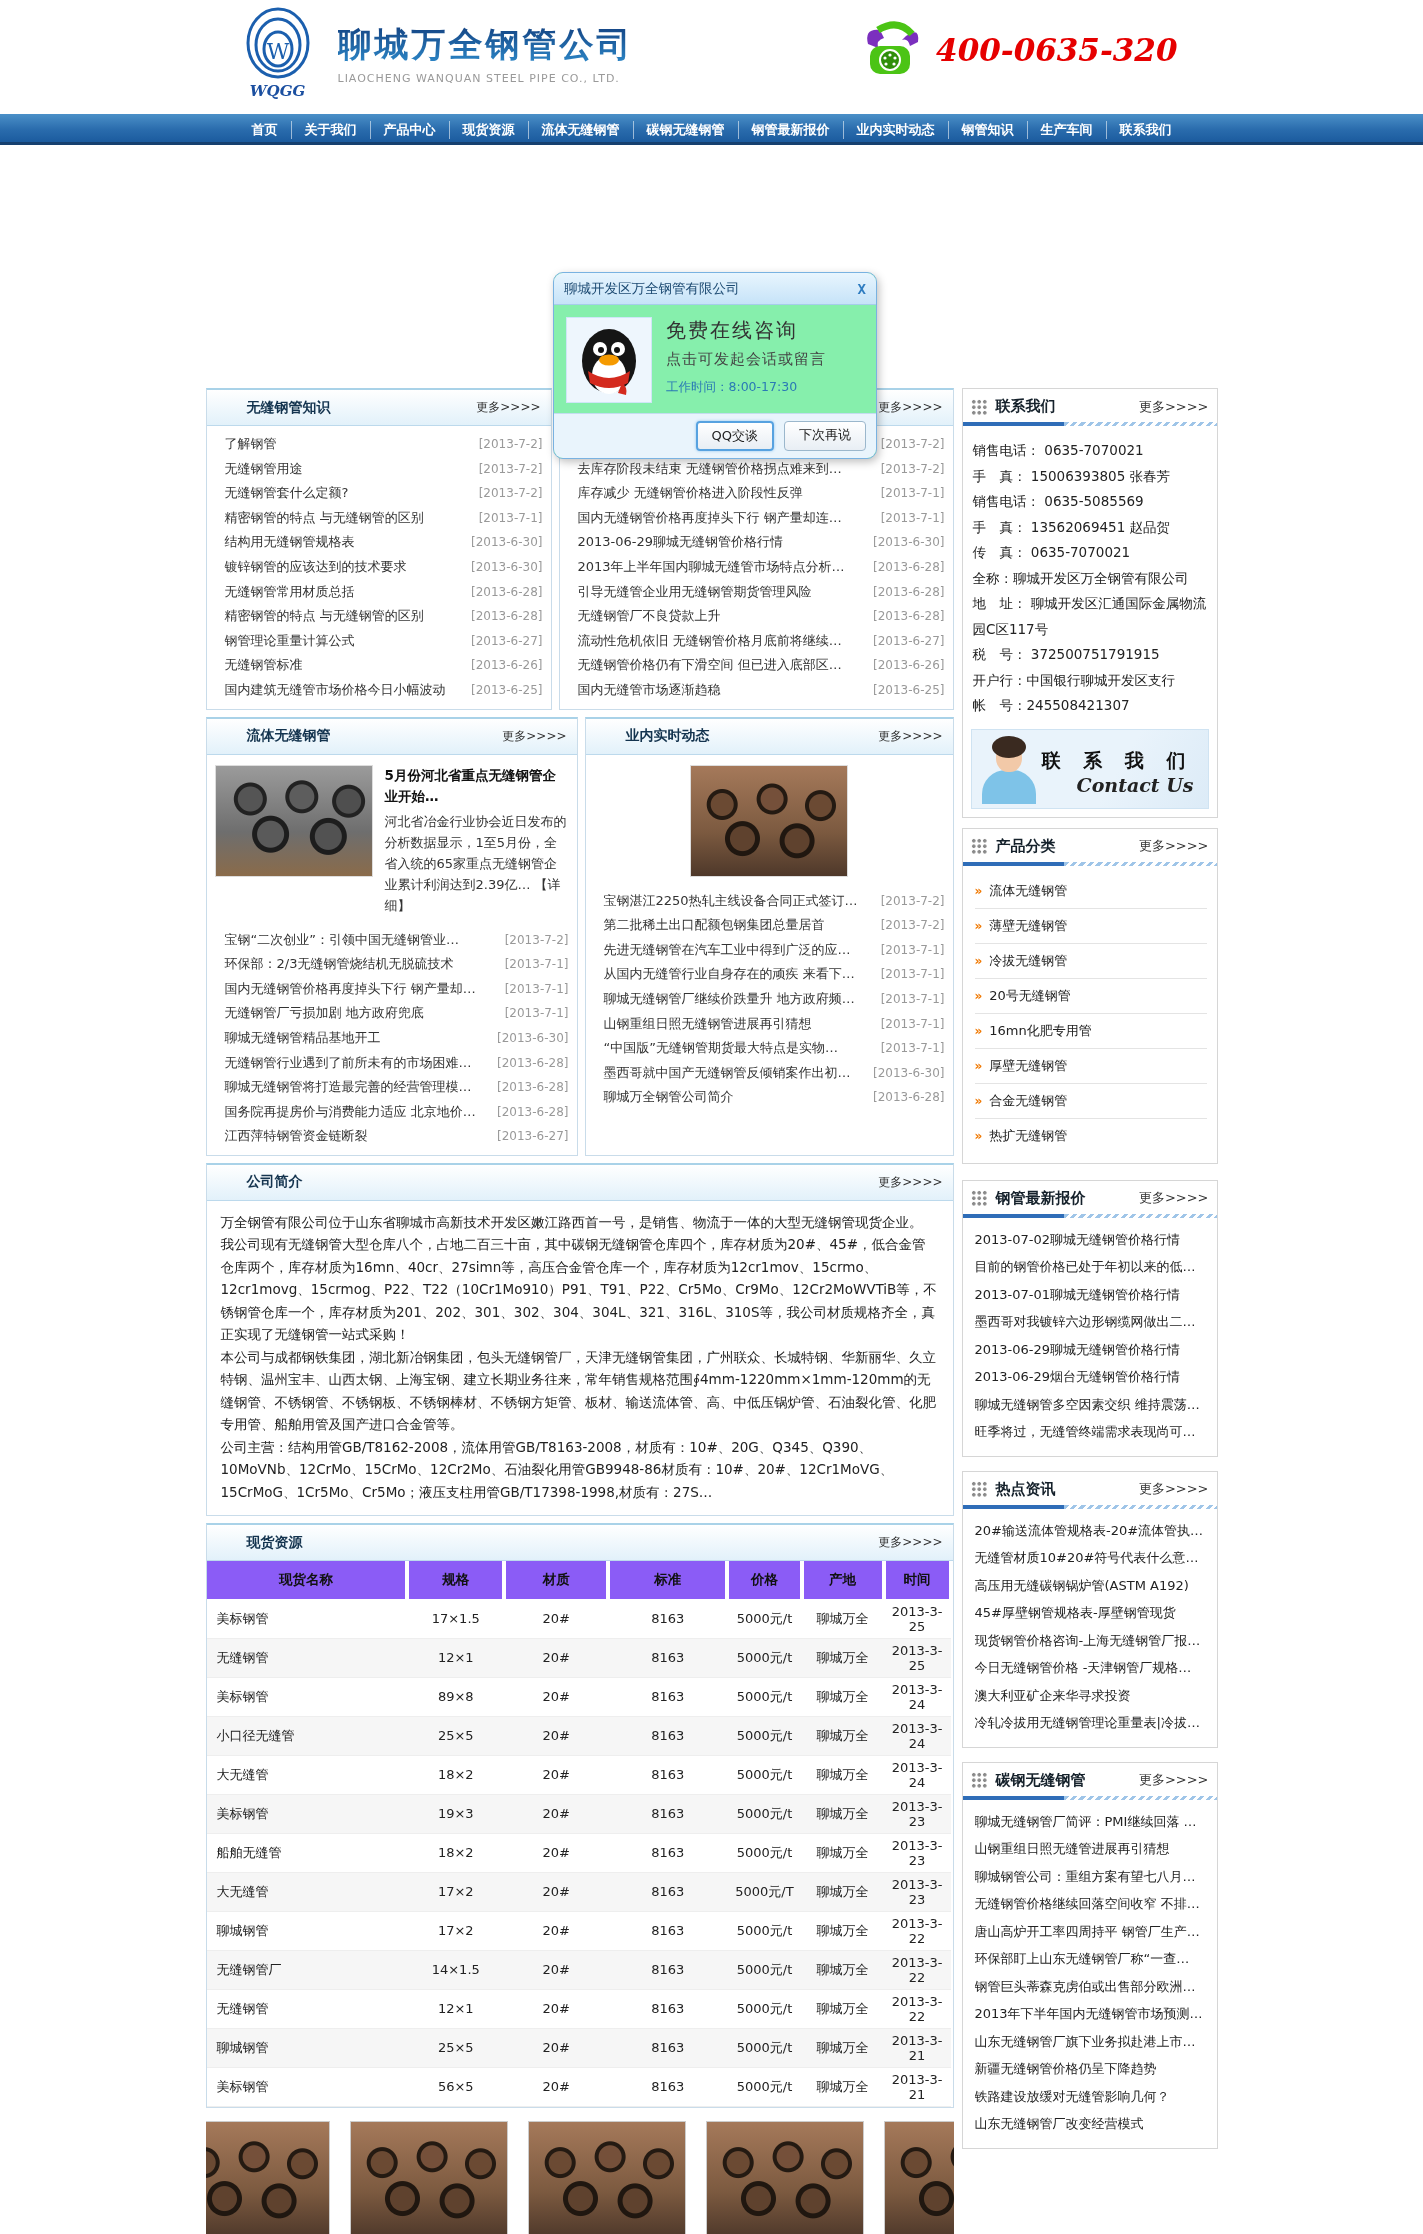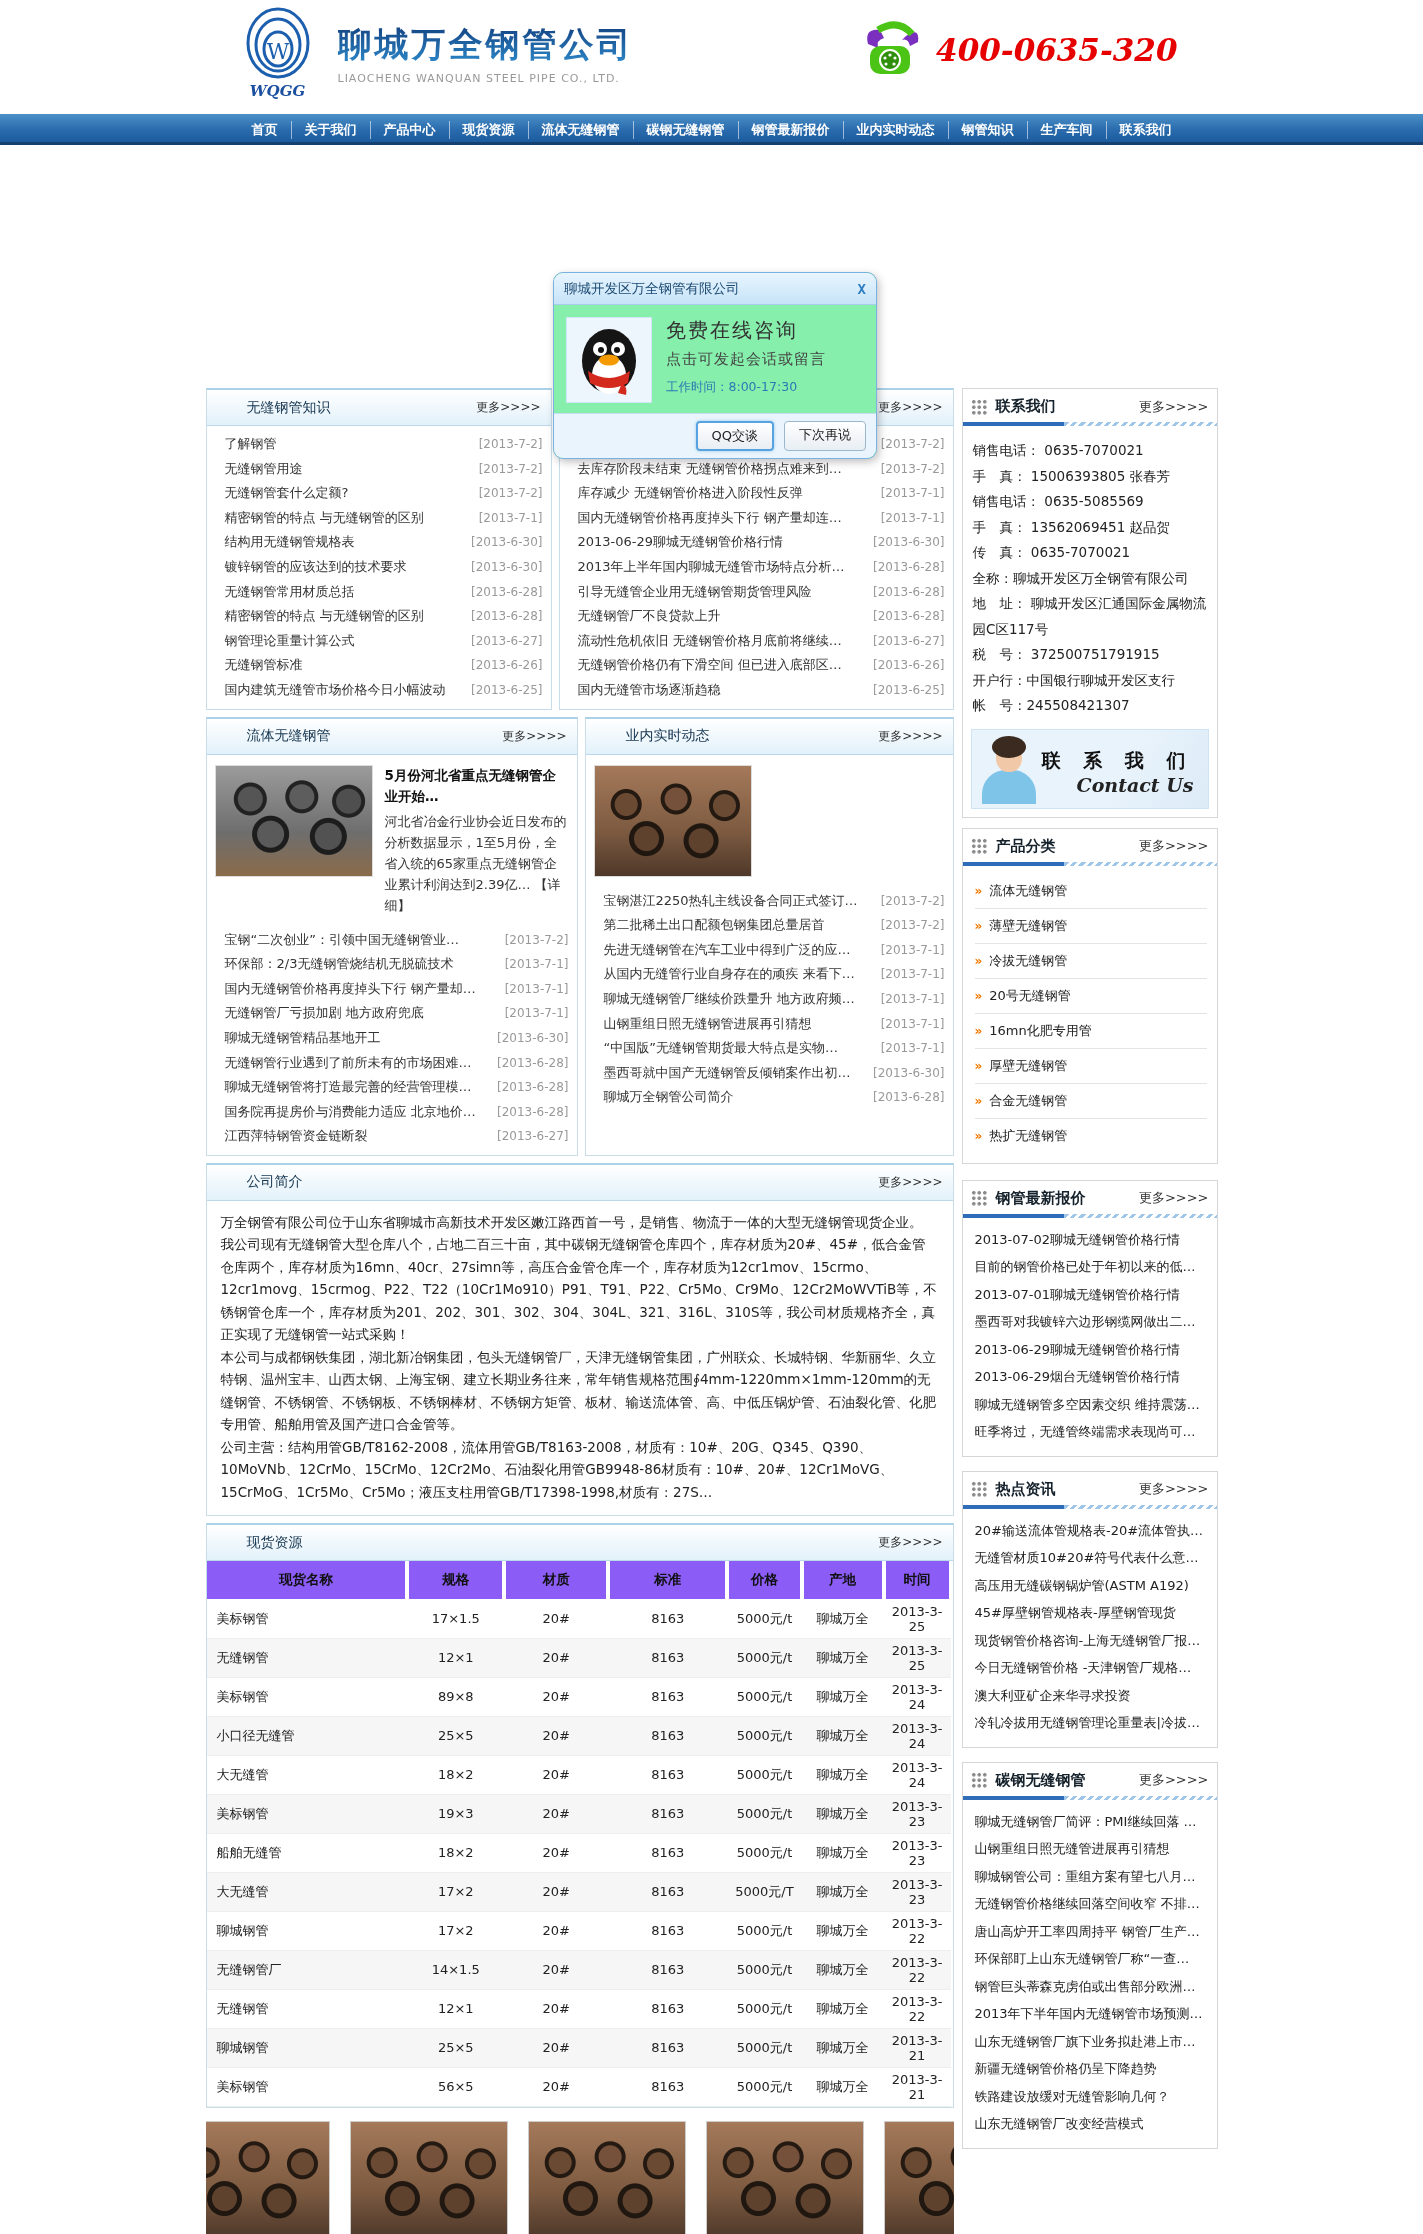--- a/index.html
+++ b/index.html
@@ -28,29 +28,29 @@
 
   
   .wrap { width:1012px; margin:0 auto; }
   .cols { display:flex; align-items:flex-start; }
   .main-left { width:748px; }
   .sidebar { width:256px; margin-left:8px; }
   .row { display:flex; }
   .box { border:1px solid #c9dcea; border-top:2px solid #a9d2e8; background:#fff; margin-bottom:7px; }
   .box-hd { height:36px; background:linear-gradient(180deg,#ffffff,#e2f1fa); border-bottom:1px solid #bcd9ec;
             display:flex; align-items:center; justify-content:space-between; padding:0 10px 0 40px; }
-  .box-hd .t { font-weight:normal; font-size:14px; color:#14344f; }
+  .box-hd .t { font-weight:bold; font-size:14px; color:#14344f; }
   .more { font-size:12px; color:#333; }
   .news { list-style:none; padding:6px 8px; }
   .news li { display:flex; justify-content:space-between; align-items:center; line-height:24.6px; overflow:hidden; white-space:nowrap; }
   .news .it { padding-left:10px; color:#333; overflow:hidden; text-overflow:ellipsis; }
   .news .dt { color:#999; font-size:12px; padding-left:6px; flex:none; }
 
   
-  .feat { display:flex; padding:10px 8px 6px 8px; }
+  .feat { display:flex; padding:10px 8px 6px 8px;justify-content:center; }
   .feat-img { width:158px; height:112px; flex:none; border:1px solid #ddd; }
   .pipes { width:100%; height:100%; background:
       radial-gradient(circle at 22% 30%, #555 0 12px, #222 13px 16px, transparent 17px),
       radial-gradient(circle at 55% 28%, #5d5d5d 0 12px, #222 13px 16px, transparent 17px),
       radial-gradient(circle at 85% 32%, #4f4f4f 0 12px, #222 13px 16px, transparent 17px),
       radial-gradient(circle at 35% 62%, #5a5a5a 0 13px, #1d1d1d 14px 18px, transparent 19px),
       radial-gradient(circle at 72% 64%, #525252 0 13px, #1d1d1d 14px 18px, transparent 19px),
       linear-gradient(180deg,#9b9b9b,#6e6e6e 60%,#8a6b4a);
   }
   .pipes.rust { background:

